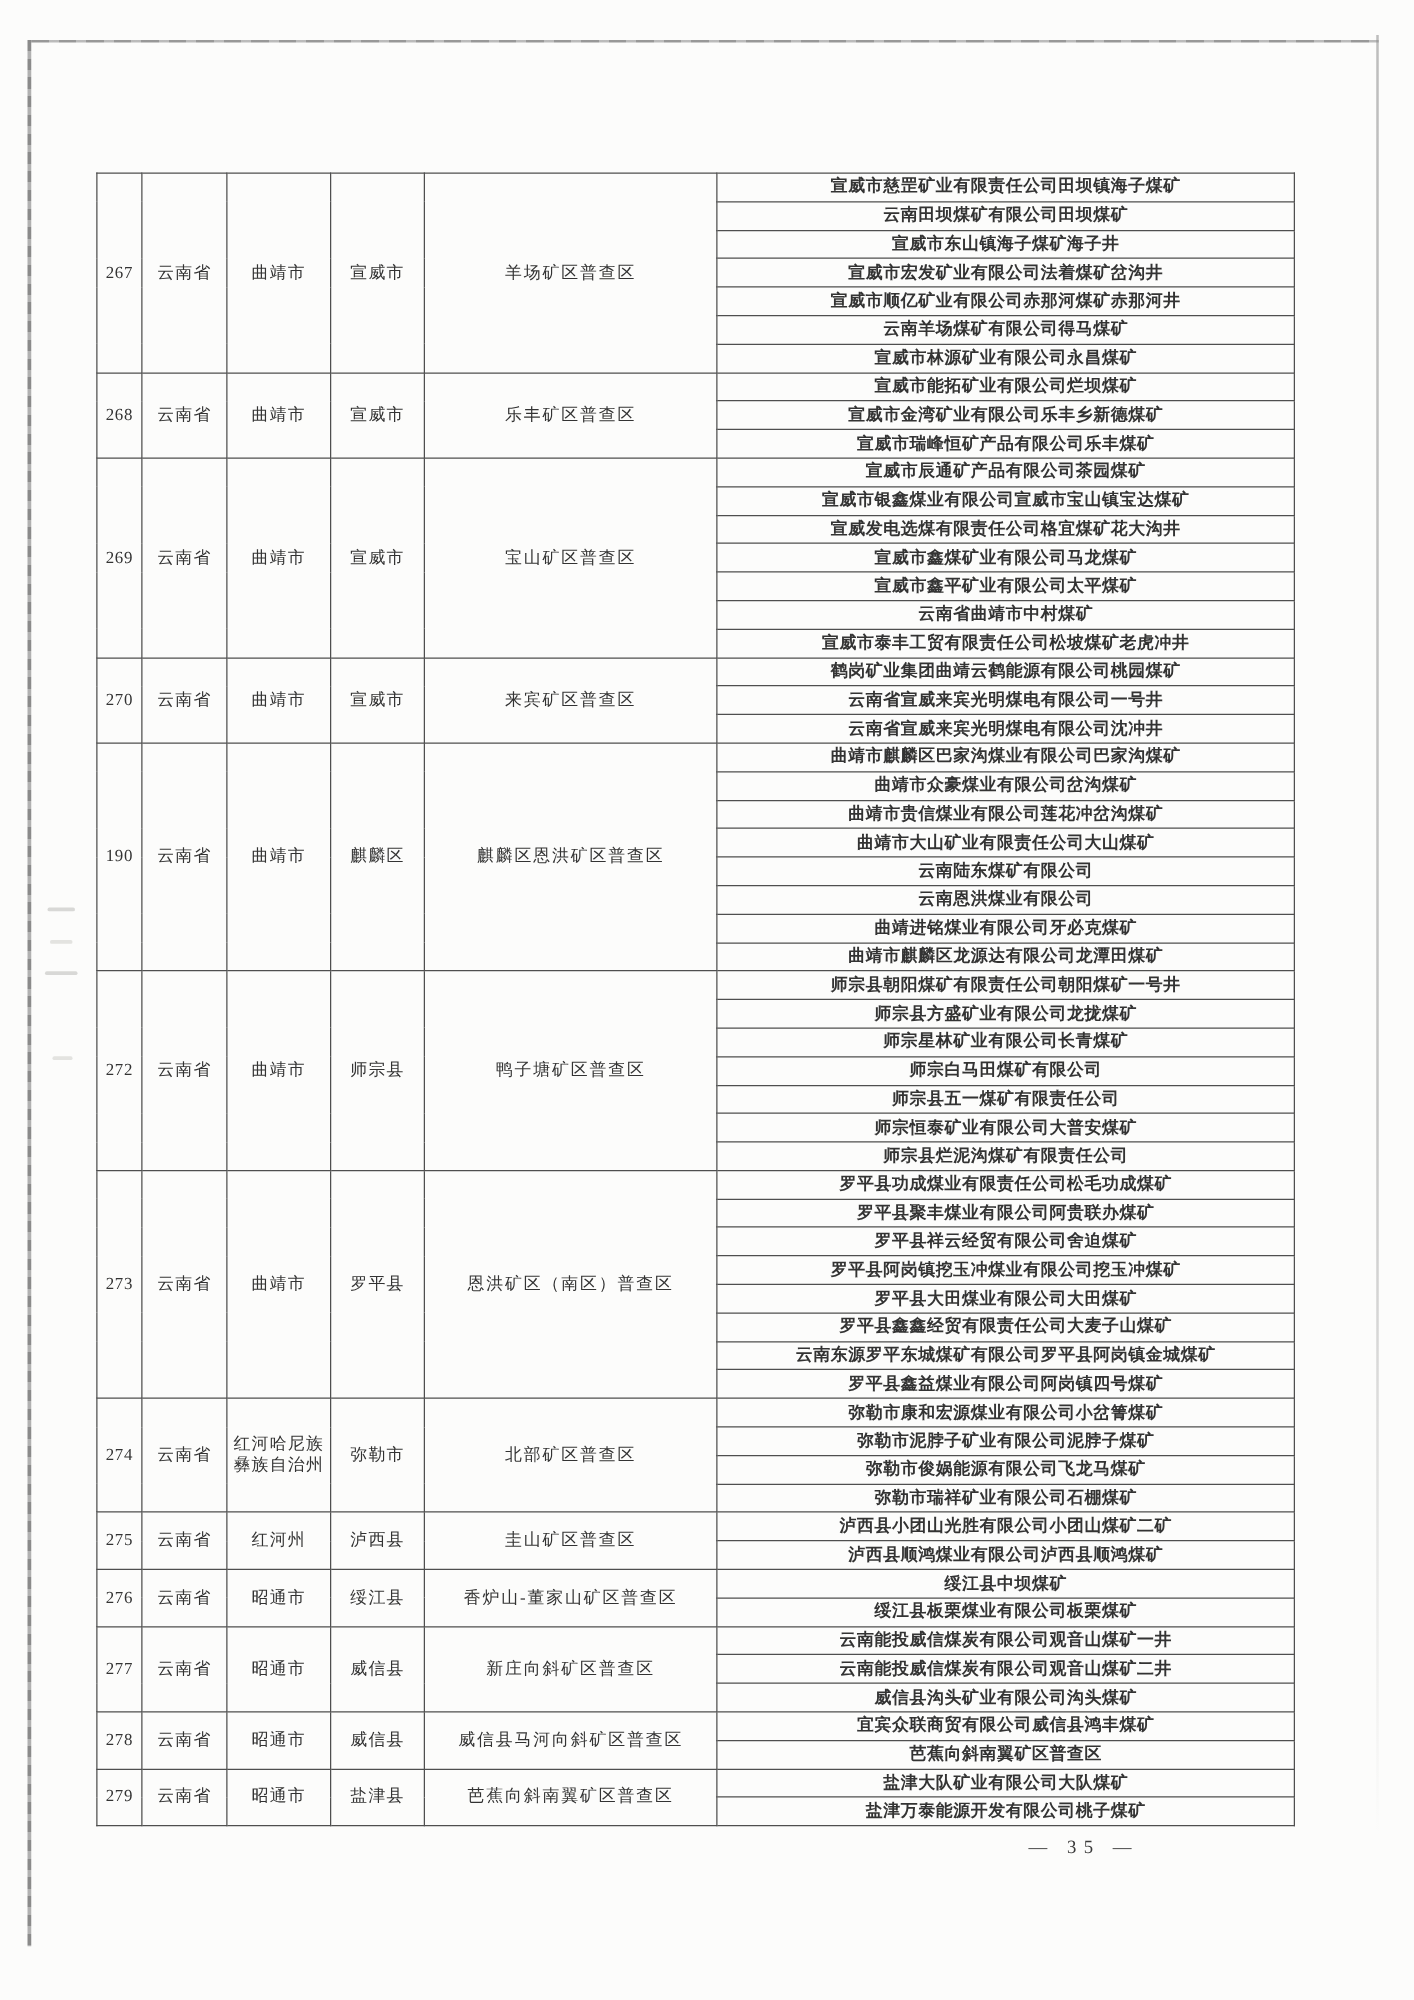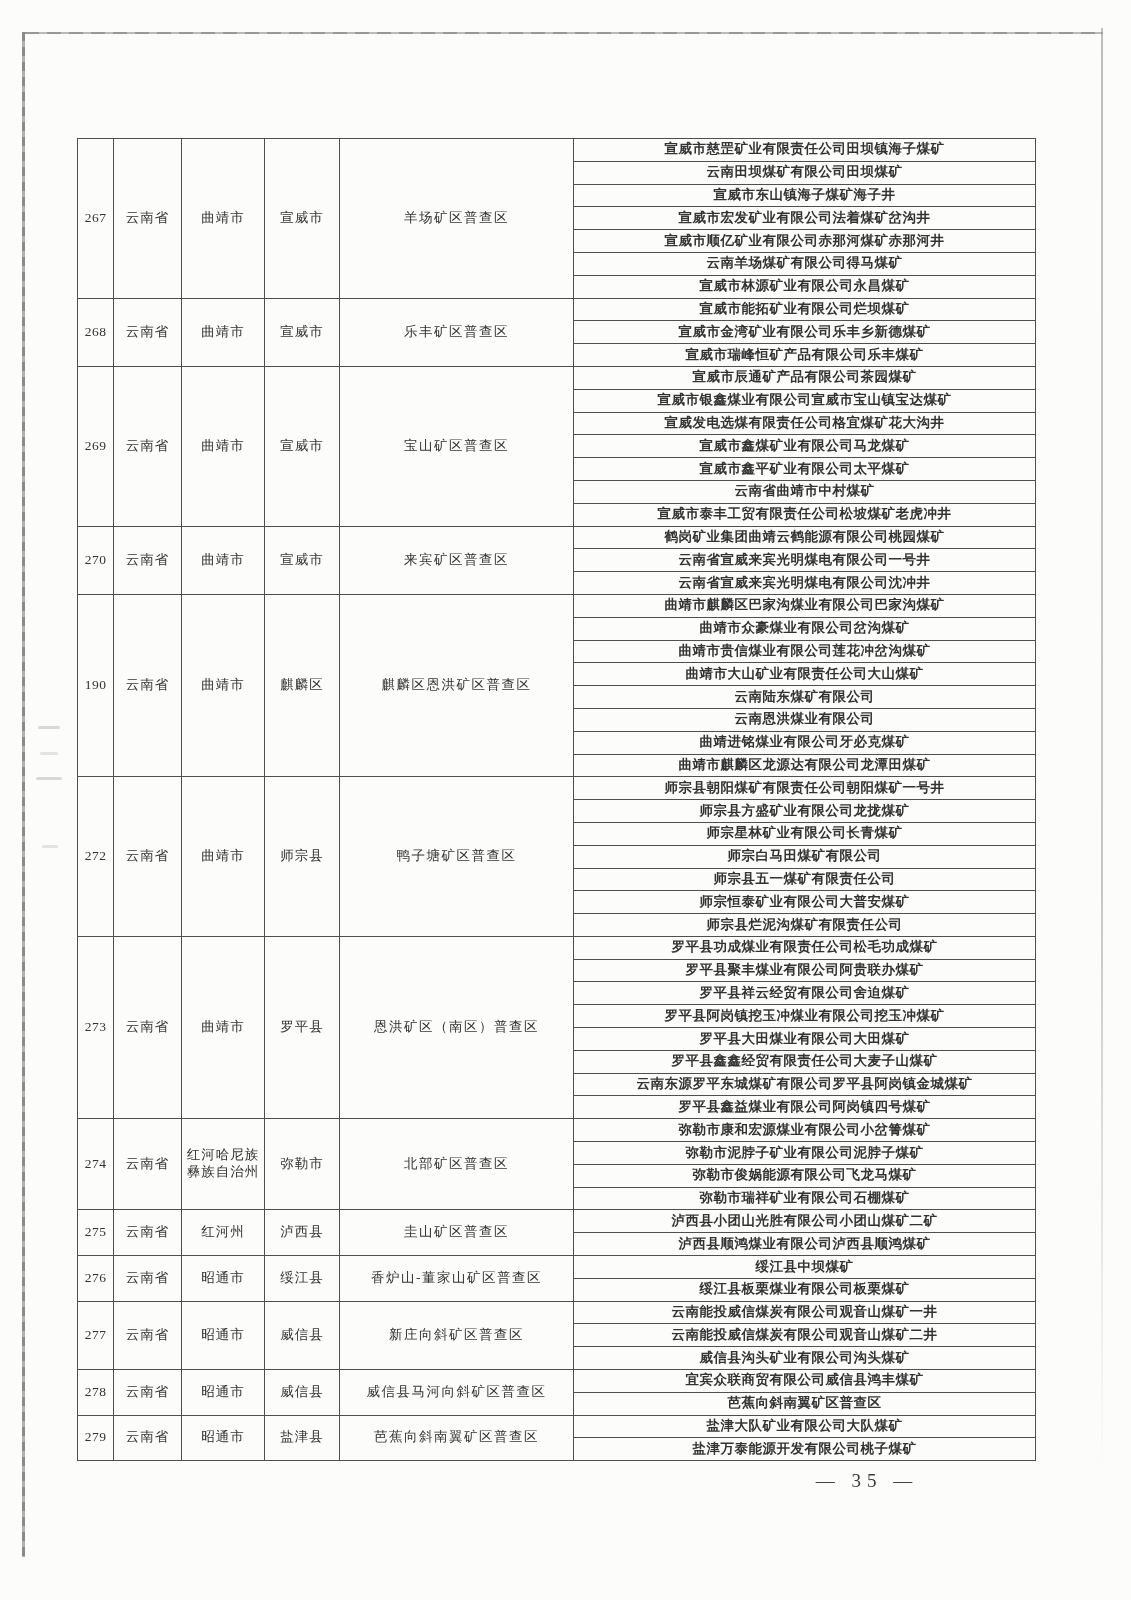--- a/index.html
+++ b/index.html
@@ -37,21 +37,21 @@
     overflow:hidden;
   }
   table.doc tr{height:22.8px;}
   td.c0{font-size:15px;letter-spacing:.5px;color:#2e2e2e;}
   td.c1,td.c2,td.c3{letter-spacing:1px;}
   td.c4{letter-spacing:1.5px;}
   td.c5{letter-spacing:.5px;font-weight:bold;}
 
   .page-number{
     position:absolute;left:792px;top:1470px;width:150px;
-    font-size:19px;letter-spacing:6px;color:#3a3a3a;text-align:center;
+    font-size:15px;letter-spacing:6px;color:#3a3a3a;text-align:center;
     white-space:nowrap;
   }
 </style>
 </head>
 <body>
 
 <div class="scan-edge edge-top"></div>
 <div class="scan-edge edge-left"></div>
 <div class="scan-edge edge-right"></div>
 <div class="smudge sm1"></div>

